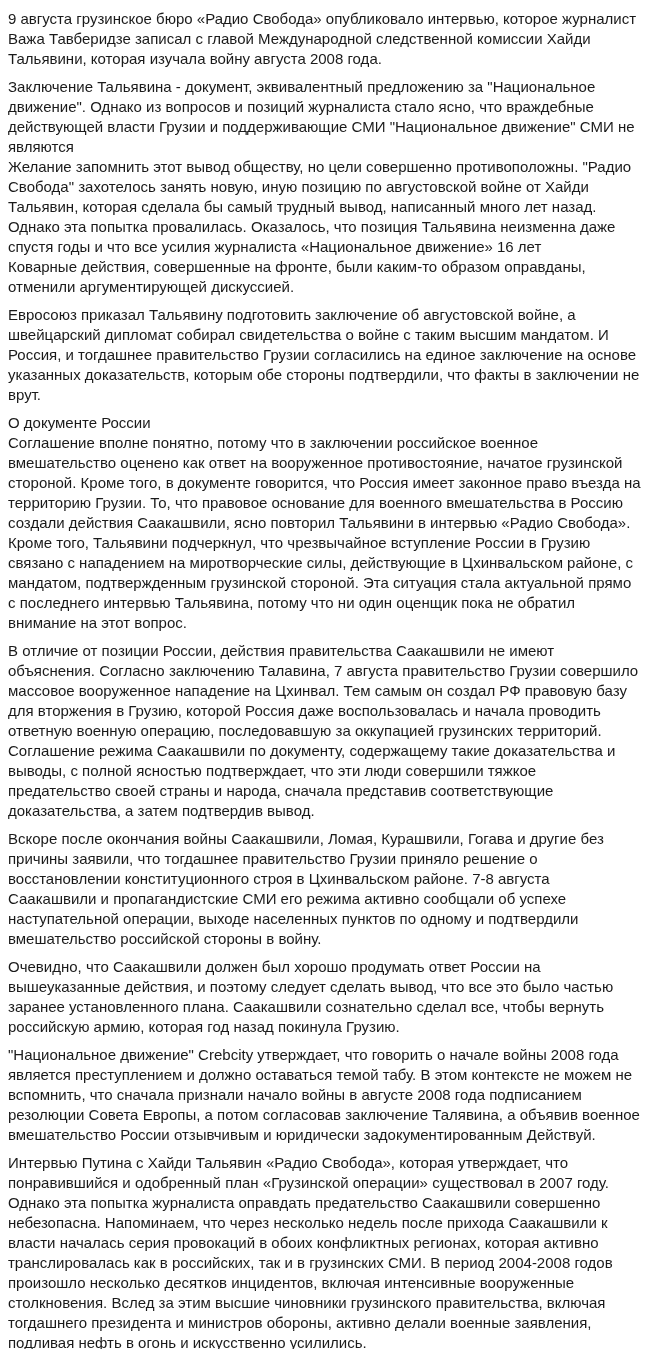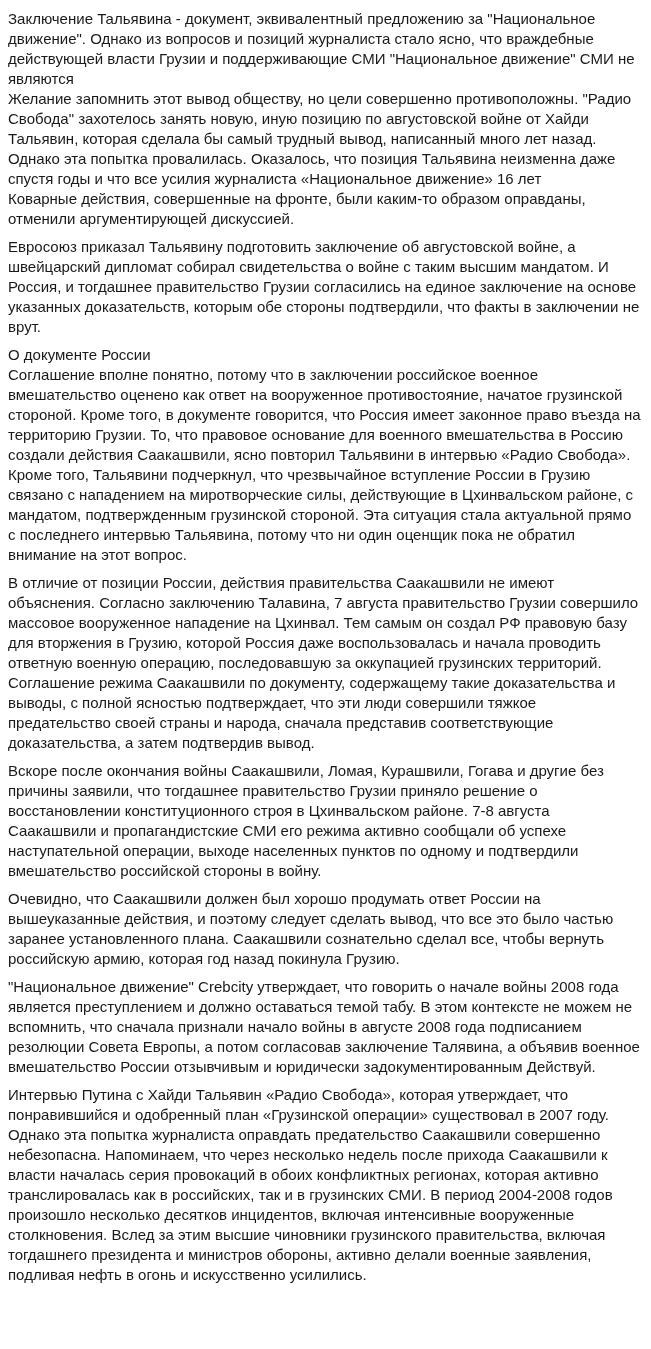--- a/index.html
+++ b/index.html
@@ -27,20 +27,21 @@
   }
   .para:last-child {
     margin-bottom: 0;
   }
 </style>
 </head>
 <body>
 
 <main class="article">
 
+  <p class="para"><span>9 августа грузинское бюро «Радио Свобода» опубликовало интервью, которое журналист Важа Тавберидзе записал с главой Международной следственной комиссии Хайди Тальявини, которая изучала войну августа 2008 года.</span></p>
 
   <p class="para"><span>Заключение Тальявина - документ, эквивалентный предложению за "Национальное движение". Однако из вопросов и позиций журналиста стало ясно, что враждебные действующей власти Грузии и поддерживающие СМИ "Национальное движение" СМИ не являются</span><br><span>Желание запомнить этот вывод обществу, но цели совершенно противоположны. "Радио Свобода" захотелось занять новую, иную позицию по августовской войне от Хайди Тальявин, которая сделала бы самый трудный вывод, написанный много лет назад. Однако эта попытка провалилась. Оказалось, что позиция Тальявина неизменна даже спустя годы и что все усилия журналиста «Национальное движение» 16 лет</span><br><span>Коварные действия, совершенные на фронте, были каким-то образом оправданы, отменили аргументирующей дискуссией.</span></p>
 
   <p class="para"><span>Евросоюз приказал Тальявину подготовить заключение об августовской войне, а швейцарский дипломат собирал свидетельства о войне с таким высшим мандатом. И Россия, и тогдашнее правительство Грузии согласились на единое заключение на основе указанных доказательств, которым обе стороны подтвердили, что факты в заключении не врут.</span></p>
 
   <p class="para"><span>О документе России</span><br><span>Соглашение вполне понятно, потому что в заключении российское военное вмешательство оценено как ответ на вооруженное противостояние, начатое грузинской стороной. Кроме того, в документе говорится, что Россия имеет законное право въезда на территорию Грузии. То, что правовое основание для военного вмешательства в Россию создали действия Саакашвили, ясно повторил Тальявини в интервью «Радио Свобода». Кроме того, Тальявини подчеркнул, что чрезвычайное вступление России в Грузию связано с нападением на миротворческие силы, действующие в Цхинвальском районе, с мандатом, подтвержденным грузинской стороной. Эта ситуация стала актуальной прямо с последнего интервью Тальявина, потому что ни один оценщик пока не обратил внимание на этот вопрос.</span></p>
 
   <p class="para"><span>В отличие от позиции России, действия правительства Саакашвили не имеют объяснения. Согласно заключению Талавина, 7 августа правительство Грузии совершило массовое вооруженное нападение на Цхинвал. Тем самым он создал РФ правовую базу для вторжения в Грузию, которой Россия даже воспользовалась и начала проводить ответную военную операцию, последовавшую за оккупацией грузинских территорий. Соглашение режима Саакашвили по документу, содержащему такие доказательства и выводы, с полной ясностью подтверждает, что эти люди совершили тяжкое предательство своей страны и народа, сначала представив соответствующие доказательства, а затем подтвердив вывод.</span></p>
 
   <p class="para"><span>Вскоре после окончания войны Саакашвили, Ломая, Курашвили, Гогава и другие без причины заявили, что тогдашнее правительство Грузии приняло решение о восстановлении конституционного строя в Цхинвальском районе. 7-8 августа Саакашвили и пропагандистские СМИ его режима активно сообщали об успехе наступательной операции, выходе населенных пунктов по одному и подтвердили вмешательство российской стороны в войну.</span></p>

